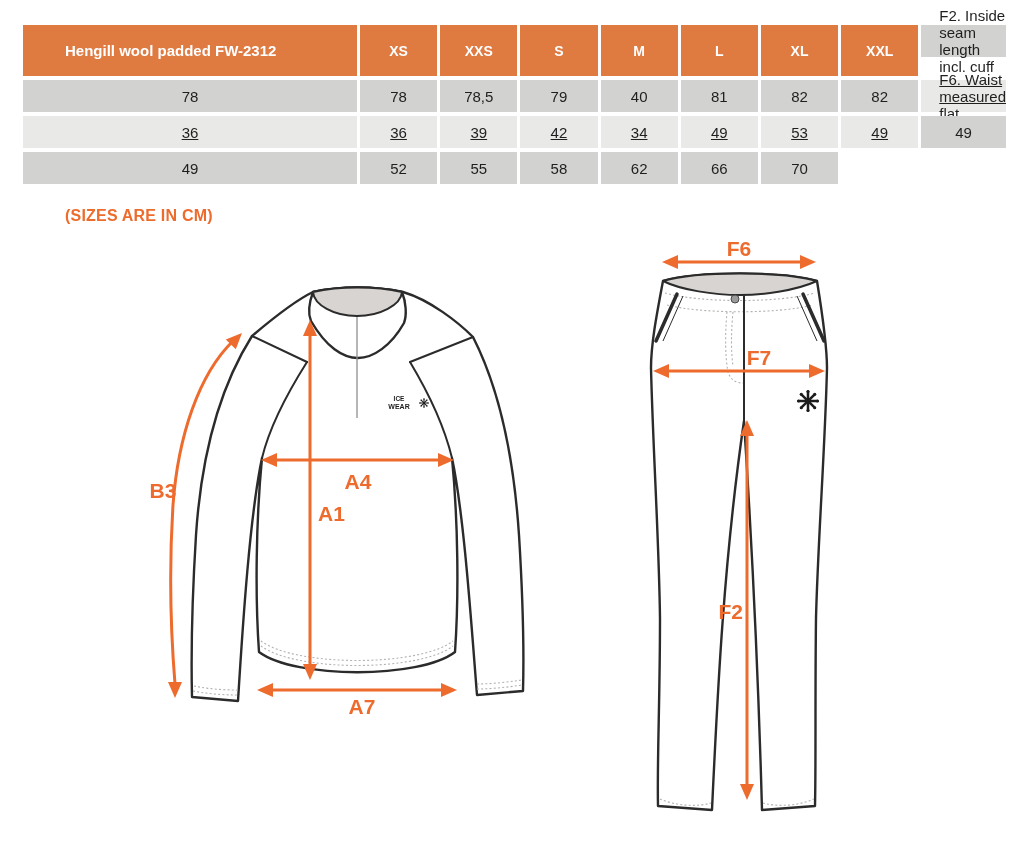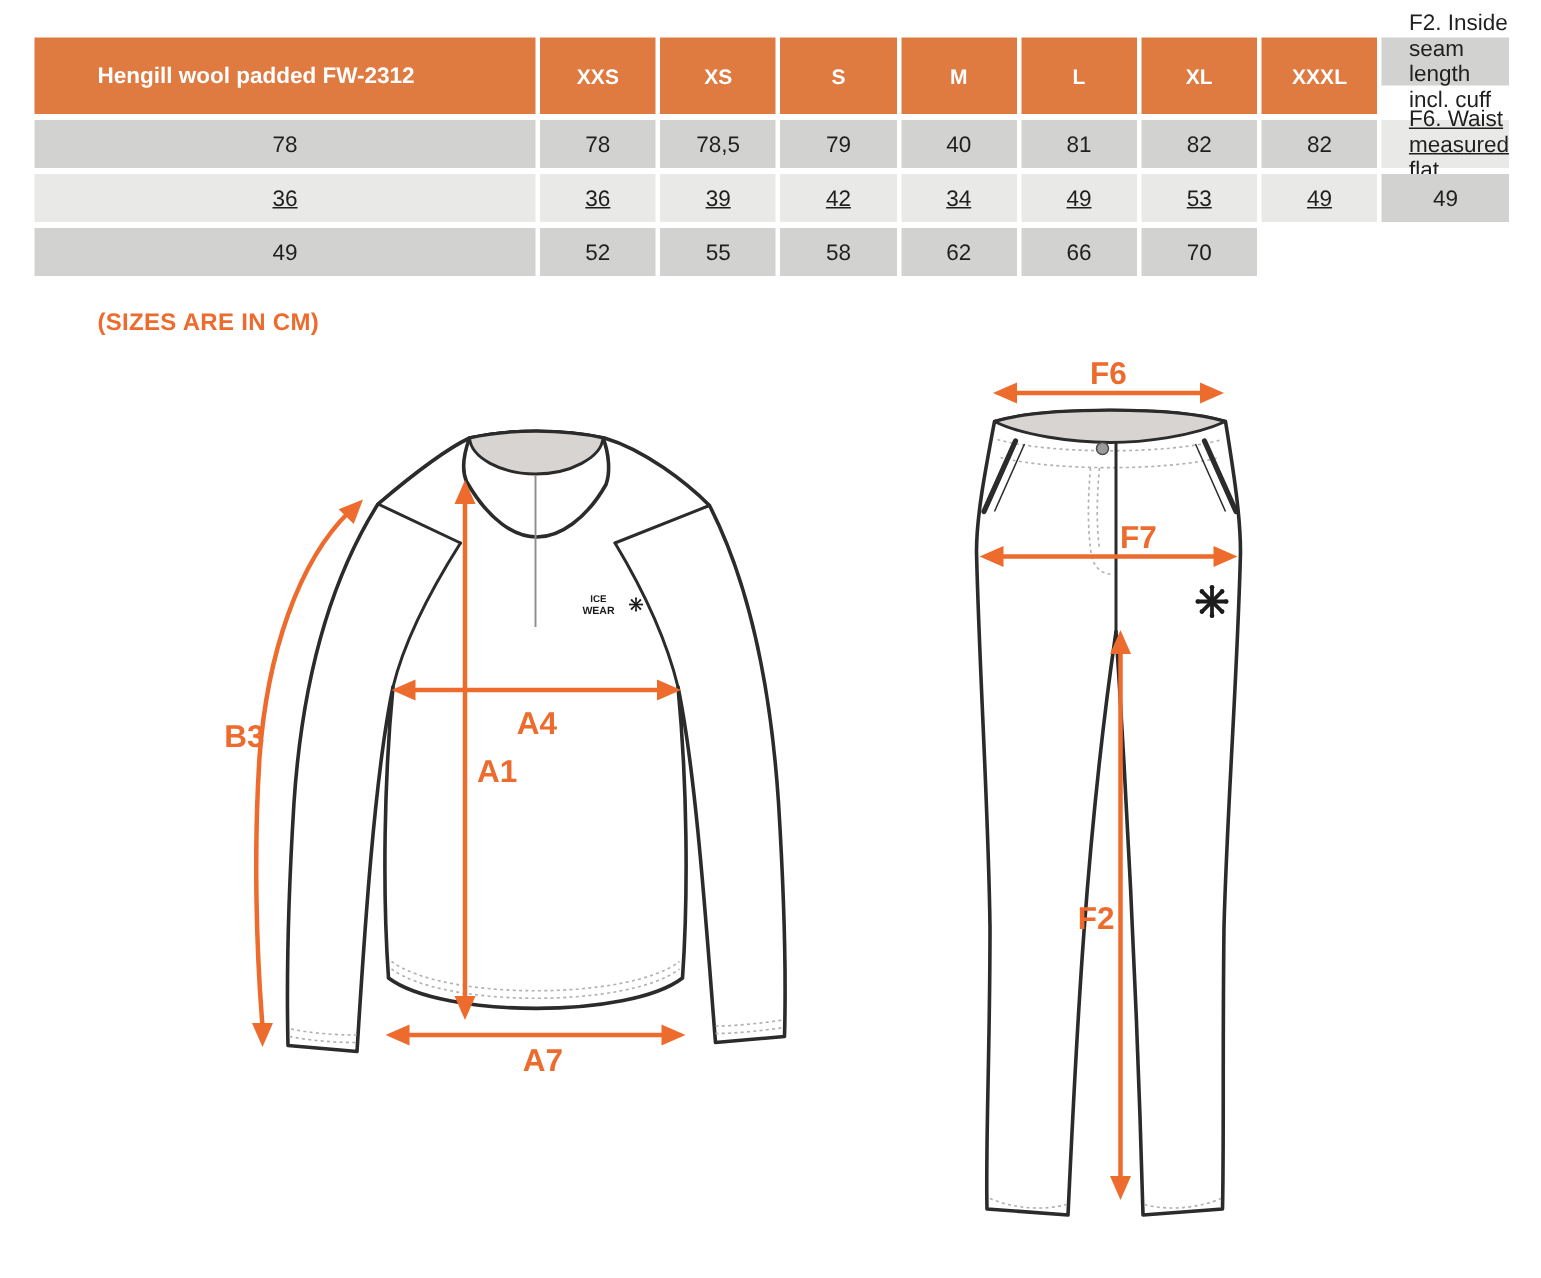--- a/index.html
+++ b/index.html
@@ -44,27 +44,27 @@
   .mlabel{fill:var(--arrow);font-family:"Liberation Sans",sans-serif;font-size:21px;font-weight:bold;}
   .logo-text{fill:#1c1c1c;font-weight:bold;font-family:"Liberation Sans",sans-serif;}
   .snow{stroke:#1c1c1c;stroke-width:2.4;stroke-linecap:round;}
   .snowdot{fill:#1c1c1c;stroke:none;}
 </style>
 </head>
 <body style="--orange: #df7a41; --arrow: #ed6b2d; --row-dark: #d2d2d0; --row-light: #e9e9e7; --line: #2b2b2b; --fabric: #d8d4d1;">
 
 <div class="size-table">
   <div class="cell hdr hdr-product">Hengill wool padded FW-2312</div>
+  <div class="cell hdr hdr-size">XS</div>
   <div class="cell hdr hdr-size">XXS</div>
-  <div class="cell hdr hdr-size">XS</div>
   <div class="cell hdr hdr-size">S</div>
   <div class="cell hdr hdr-size">M</div>
   <div class="cell hdr hdr-size">L</div>
   <div class="cell hdr hdr-size">XL</div>
-  <div class="cell hdr hdr-size">XXXL</div>
+  <div class="cell hdr hdr-size">XXL</div>
 
   <div class="cell data row-a lbl">F2. Inside seam length incl. cuff</div>
   <div class="cell data row-a val">78</div>
   <div class="cell data row-a val">78</div>
   <div class="cell data row-a val">78,5</div>
   <div class="cell data row-a val">79</div>
   <div class="cell data row-a val">40</div>
   <div class="cell data row-a val">81</div>
   <div class="cell data row-a val">82</div>
   <div class="cell data row-a val">82</div>

